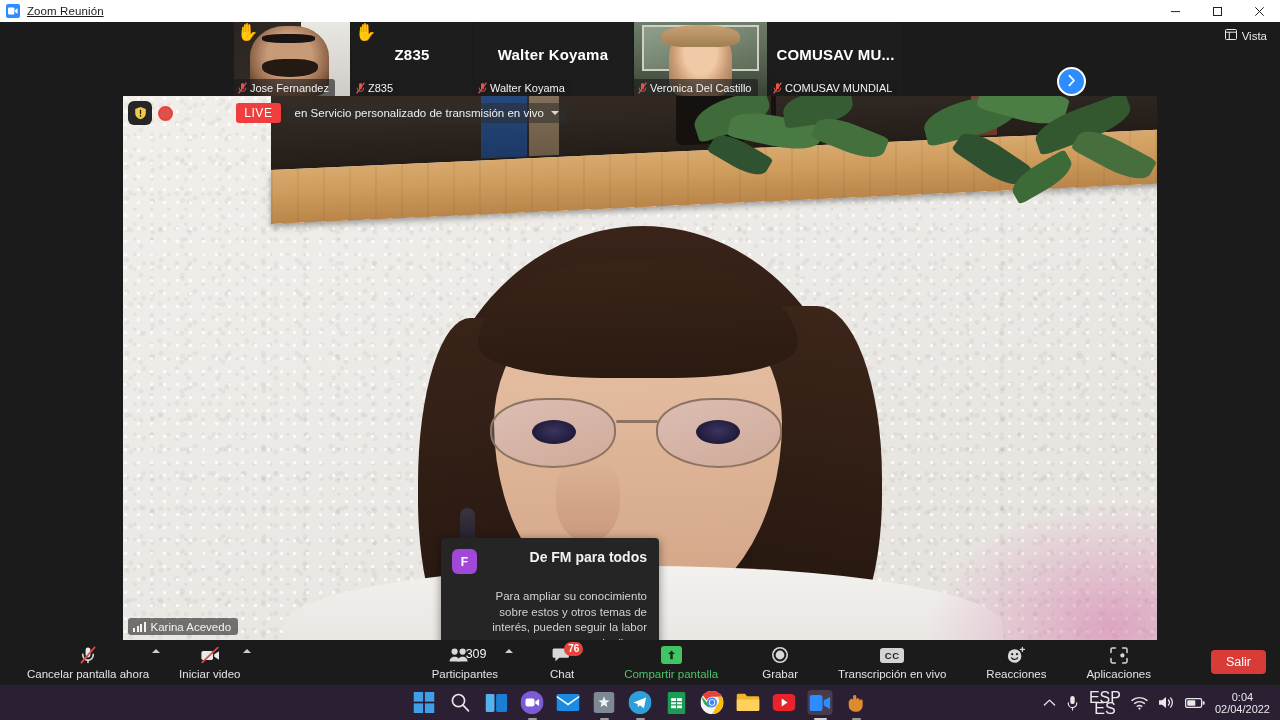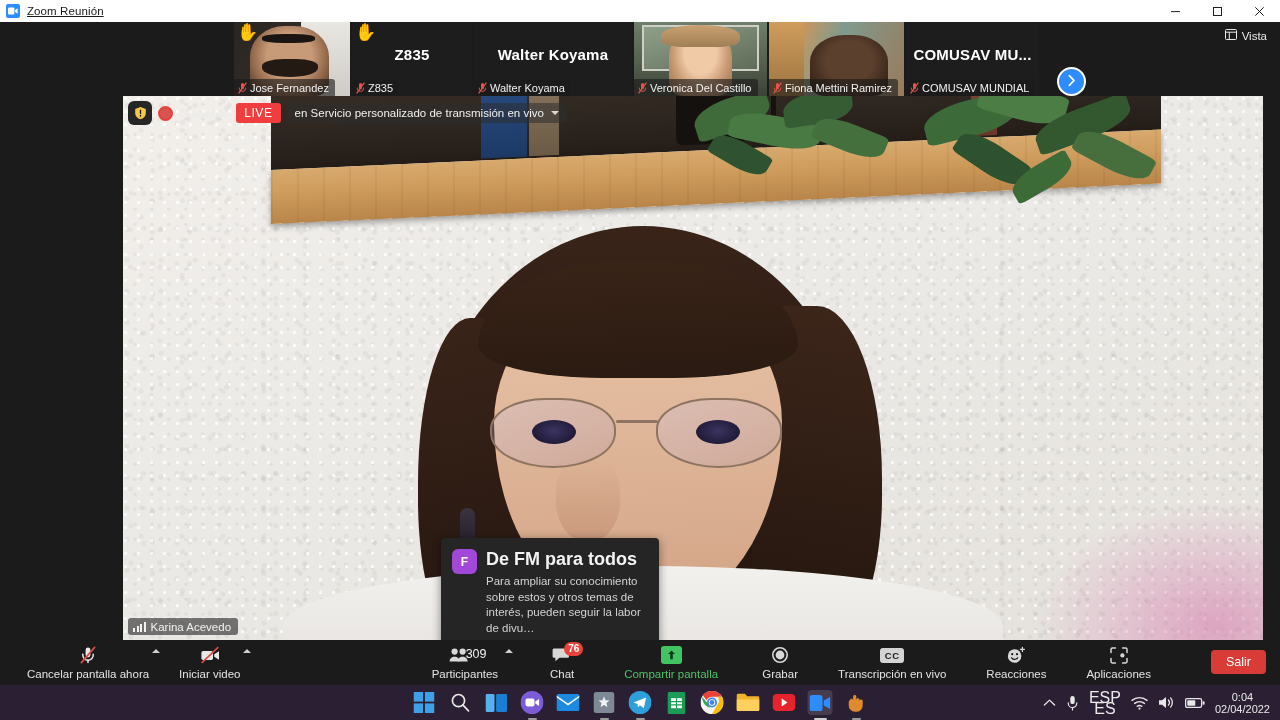--- a/index.html
+++ b/index.html
@@ -70,22 +70,22 @@
   }
   .mutemic{ flex:none; width:9px; height:12px; }
   .nextpage{
     position:absolute; left:1057px; top:45px; width:29px; height:29px;
     border-radius:50%; background:#2d8cff; border:2px solid #ffffff;
     display:flex; align-items:center; justify-content:center;
   }
 
   
   .stage{
-    position:absolute; left:123px; top:74px; width:1140px; height:544px;
-    background:#0d0d0d; overflow:hidden;
+    position:absolute; left:123px; top:74px; width:1034px; height:544px;
+    background:#0d0d0d; overflow:hidden;text-align:right;
   }
   .stage-video{ position:absolute; inset:0; overflow:hidden; }
 
   
   .wall{
     position:absolute; inset:0;
     background:
       radial-gradient(circle at 12% 30%, rgba(0,0,0,.045) 0 2px, transparent 3px),
       radial-gradient(circle at 27% 62%, rgba(0,0,0,.04) 0 2px, transparent 3px),
       radial-gradient(circle at 44% 18%, rgba(0,0,0,.04) 0 2px, transparent 3px),
@@ -222,21 +222,21 @@
   .chat-toast{
     position:absolute; left:318px; top:442px; width:218px;
     background:#252525; border-radius:4px; padding:11px 12px 14px 11px;
     display:flex; gap:9px; z-index:7; box-shadow:0 2px 10px rgba(0,0,0,.45);
   }
   .toast-av{
     width:25px;height:25px;border-radius:6px;background:#a148d8;flex:none;
     color:#fff;font-size:12px;font-weight:bold;
     display:flex;align-items:center;justify-content:center;
   }
-  .toast-title{ font-size:18px; font-weight:bold; color:#f3f3f3; margin-bottom:4px; }
+  .toast-title{ font-size:14px; font-weight:bold; color:#f3f3f3; margin-bottom:24px; }
   .toast-body{ font-size:11.5px; line-height:15.5px; color:#d2d2d2; }
 
   
   .toolbar{
     position:absolute; left:0; top:618px; width:1280px; height:45px;
     background:#1b1b1b; display:flex; align-items:center;
   }
   .tool{
     position:relative; display:flex; flex-direction:column; align-items:center;
     justify-content:center; gap:3px; height:45px; padding:0 9px; min-width:54px;
@@ -398,33 +398,20 @@
         <div class="thumb-name-txt">
           <svg class="mutemic" viewBox="0 0 9 12">
               <path d="M4.5 1.1a1.5 1.5 0 0 1 1.5 1.5v3.1a1.5 1.5 0 0 1-3 0V2.6a1.5 1.5 0 0 1 1.5-1.5z" fill="#e8524b"></path>
               <path d="M1.3 5.6v.6a3.2 3.2 0 0 0 6.4 0v-.6" fill="none" stroke="#e8524b" stroke-width="1"></path>
               <path d="M.6 11.4 8.4.6" stroke="#e8524b" stroke-width="1.2"></path>
             </svg>
           <span>Veronica Del Castillo</span>
         </div>
       </div>
 
-      <div class="thumb" style="width:137px">
-        <div class="vid" style="background:linear-gradient(110deg,#b98b5e 0%,#c7975f 22%,#7f9b8e 48%,#9a7a5c 100%)"></div>
-        <div class="vid" style="left:0;width:26%;background:linear-gradient(180deg,#cf9d5c,#9c7340)"></div>
-        <div class="vid" style="left:30%;right:12%;top:18%;bottom:0;background:radial-gradient(ellipse at 50% 44%,#5c402e 0 42%,#3a2619 78%,#241710 100%);border-radius:44% 44% 20% 20%"></div>
-        <div class="thumb-name-txt">
-          <svg class="mutemic" viewBox="0 0 9 12">
-              <path d="M4.5 1.1a1.5 1.5 0 0 1 1.5 1.5v3.1a1.5 1.5 0 0 1-3 0V2.6a1.5 1.5 0 0 1 1.5-1.5z" fill="#e8524b"></path>
-              <path d="M1.3 5.6v.6a3.2 3.2 0 0 0 6.4 0v-.6" fill="none" stroke="#e8524b" stroke-width="1"></path>
-              <path d="M.6 11.4 8.4.6" stroke="#e8524b" stroke-width="1.2"></path>
-            </svg>
-          <span>Fiona Mettini Ramirez</span>
-        </div>
-      </div>
 
       <div class="thumb" style="width:135px">
         <div class="vid" style="background:#1d1d1d"></div>
         <div class="bigname">COMUSAV  MU...</div>
         <div class="thumb-name-txt">
           <svg class="mutemic" viewBox="0 0 9 12">
               <path d="M4.5 1.1a1.5 1.5 0 0 1 1.5 1.5v3.1a1.5 1.5 0 0 1-3 0V2.6a1.5 1.5 0 0 1 1.5-1.5z" fill="#e8524b"></path>
               <path d="M1.3 5.6v.6a3.2 3.2 0 0 0 6.4 0v-.6" fill="none" stroke="#e8524b" stroke-width="1"></path>
               <path d="M.6 11.4 8.4.6" stroke="#e8524b" stroke-width="1.2"></path>
             </svg>

